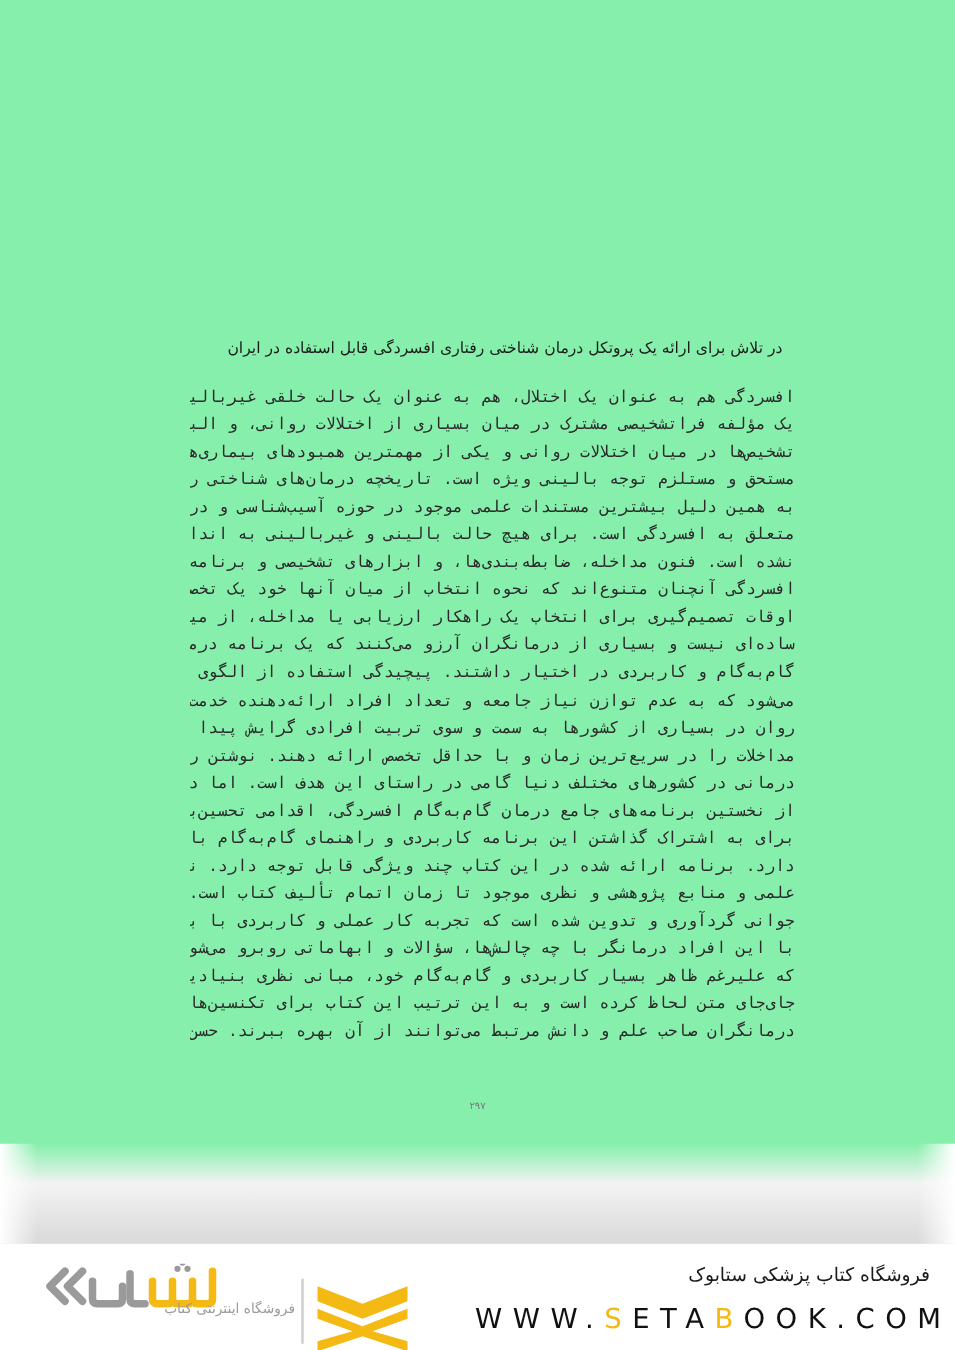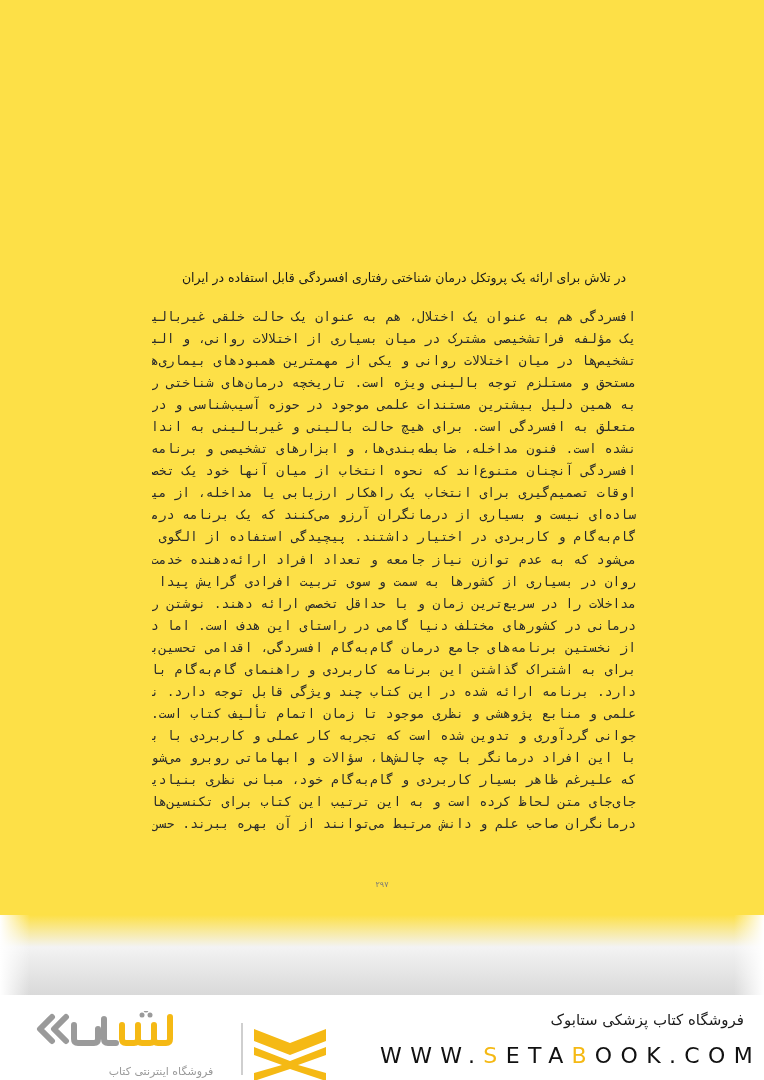--- a/index.html
+++ b/index.html
@@ -1,21 +1,21 @@
 <!DOCTYPE html>
 <html><head>
   <meta charset="utf-8">
   <style>
     * { box-sizing: border-box; margin: 0; padding: 0; }
     html, body { width: 764px; height: 1080px; overflow: hidden; background: #ffffff; }
     body { position: relative; font-family: "DejaVu Sans", sans-serif; color: #222; }
 
     .page {
       position: absolute; left: 0; top: 0; width: 764px; height: 995px;
-      background: #fde047;
+      background: #86efac;
     }
     .page-shadow {
       position: absolute; left: 0; top: 915px; width: 764px; height: 80px;
       background: linear-gradient(to bottom, rgba(255,255,255,0) 0%, #f3f3f3 40%, #d9d9d9 100%);
     }
     .page-shadow::before, .page-shadow::after {
       content: ""; position: absolute; top: 0; width: 30px; height: 80px;
     }
     .page-shadow::before { left: 0; background: linear-gradient(to right, #ffffff, rgba(255,255,255,0)); }
     .page-shadow::after { right: 0; background: linear-gradient(to left, #ffffff, rgba(255,255,255,0)); }
@@ -48,22 +48,22 @@
       position: absolute; left: 0; top: 995px; width: 764px; height: 85px;
       background: #ffffff;
     }
     .logo-wrap {
       position: absolute; left: 36px; top: 16px; width: 260px; height: 62px;
     }
     .logo-wordmark {
       position: absolute; left: 0; top: 0; width: 170px; height: 40px;
     }
     .logo-tagline {
-      position: absolute; left: 50px; top: 54px; width: 150px;
-      direction: rtl; text-align: center;
+      position: absolute; left: 50px; top: 29px; width: 150px;
+      direction: rtl; text-align: right;
       font-size: 11px; color: #9a9a9a;
     }
     .logo-divider {
       position: absolute; left: 205px; top: 12px; width: 2px; height: 52px; background: #cfcfcf;
     }
     .logo-chevrons {
       position: absolute; left: 216px; top: 14px; width: 76px; height: 58px;
     }
 
     .store-name {

